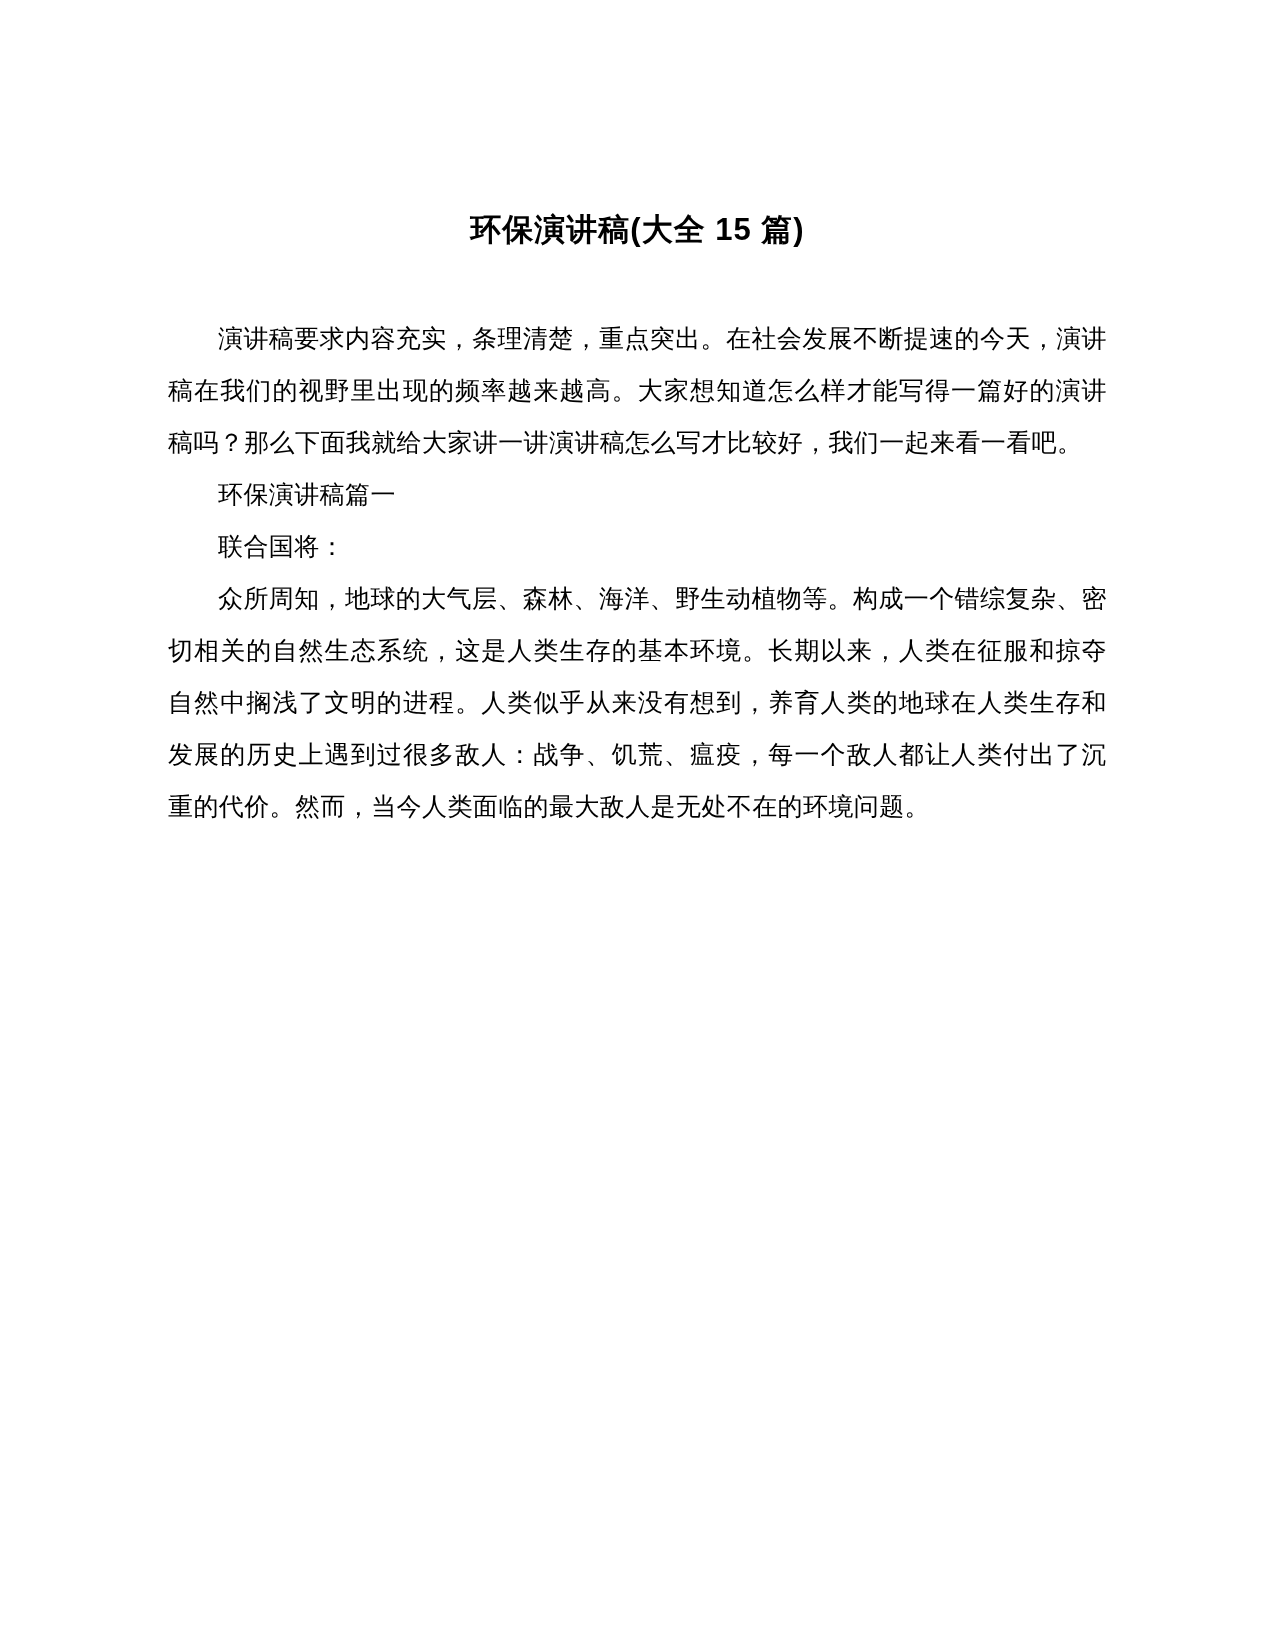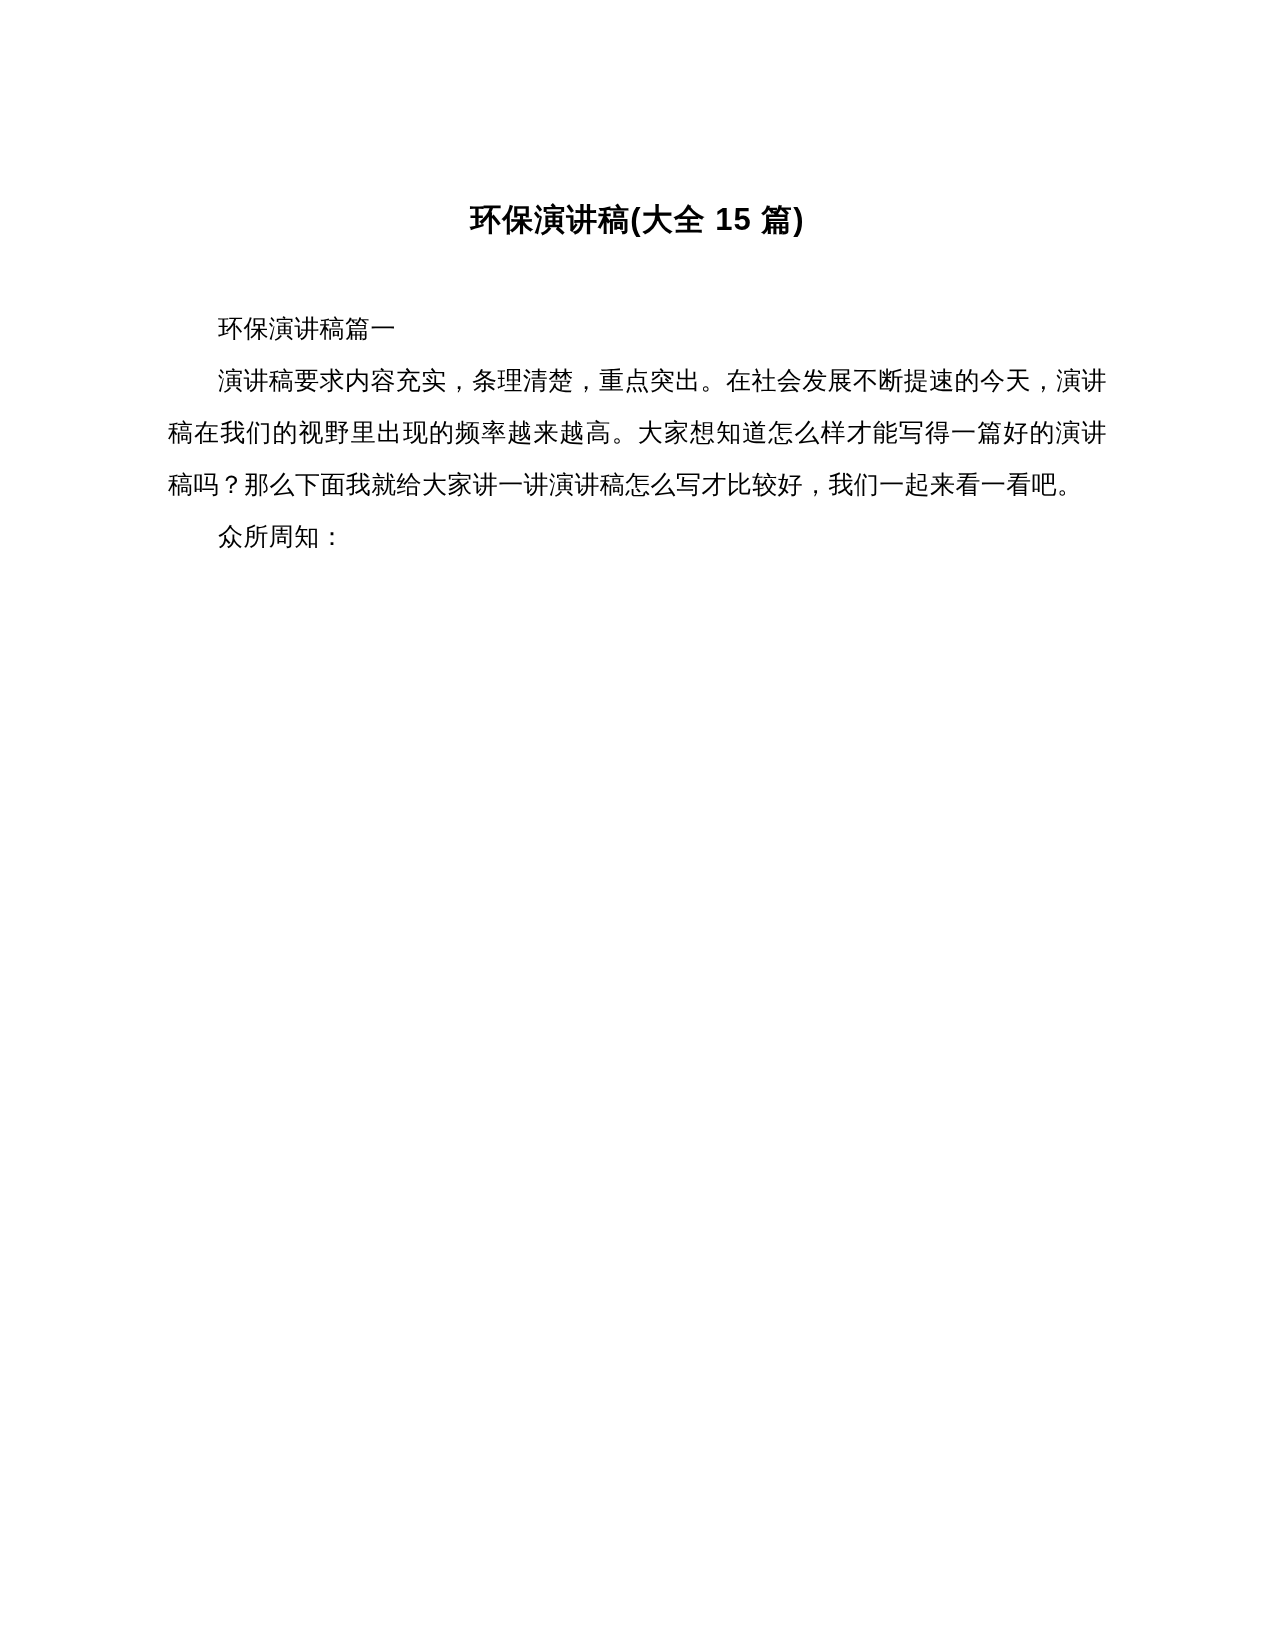--- a/index.html
+++ b/index.html
@@ -12,21 +12,21 @@
     height: 1650px;
     font-family: "Liberation Serif", "DejaVu Serif", serif;
     color: #000000;
     -webkit-font-smoothing: antialiased;
   }
   .page {
     position: relative;
     width: 1275px;
     height: 1650px;
     box-sizing: border-box;
-    padding: 2px 168px;
+    padding: 12px 168px;
   }
   .doc-title {
     margin: 0;
     padding-top: 196px;
     text-align: center;
     font-size: 31px;
     font-weight: 700;
     letter-spacing: 1px;
     line-height: 1.4;
     font-family: "Liberation Sans", "DejaVu Sans", sans-serif;
@@ -52,23 +52,24 @@
 </style>
 </head>
 <body>
 
 <div class="page">
 
   <h1 class="doc-title">环保演讲稿(大全 15 篇)</h1>
 
   <div class="body-block">
 
+    <p class="para indent">演讲稿要求内容充实，条理清楚，重点突出。在社会发展不断提速的今天，演讲稿在我们的视野里出现的频率越来越高。大家想知道怎么样才能写得一篇好的演讲稿吗？那么下面我就给大家讲一讲演讲稿怎么写才比较好，我们一起来看一看吧。</p>
+
     <p class="para indent tight">环保演讲稿篇一</p>
 
-    <p class="para indent">演讲稿要求内容充实，条理清楚，重点突出。在社会发展不断提速的今天，演讲稿在我们的视野里出现的频率越来越高。大家想知道怎么样才能写得一篇好的演讲稿吗？那么下面我就给大家讲一讲演讲稿怎么写才比较好，我们一起来看一看吧。</p>
-
-    <p class="para indent tight">众所周知：</p>
+    <p class="para indent tight">联合国将：</p>
 
 
 
+    <p class="para indent">众所周知，地球的大气层、森林、海洋、野生动植物等。构成一个错综复杂、密切相关的自然生态系统，这是人类生存的基本环境。长期以来，人类在征服和掠夺自然中搁浅了文明的进程。人类似乎从来没有想到，养育人类的地球在人类生存和发展的历史上遇到过很多敌人：战争、饥荒、瘟疫，每一个敌人都让人类付出了沉重的代价。然而，当今人类面临的最大敌人是无处不在的环境问题。</p>
 
   </div>
 </div>
 
 </body></html>

